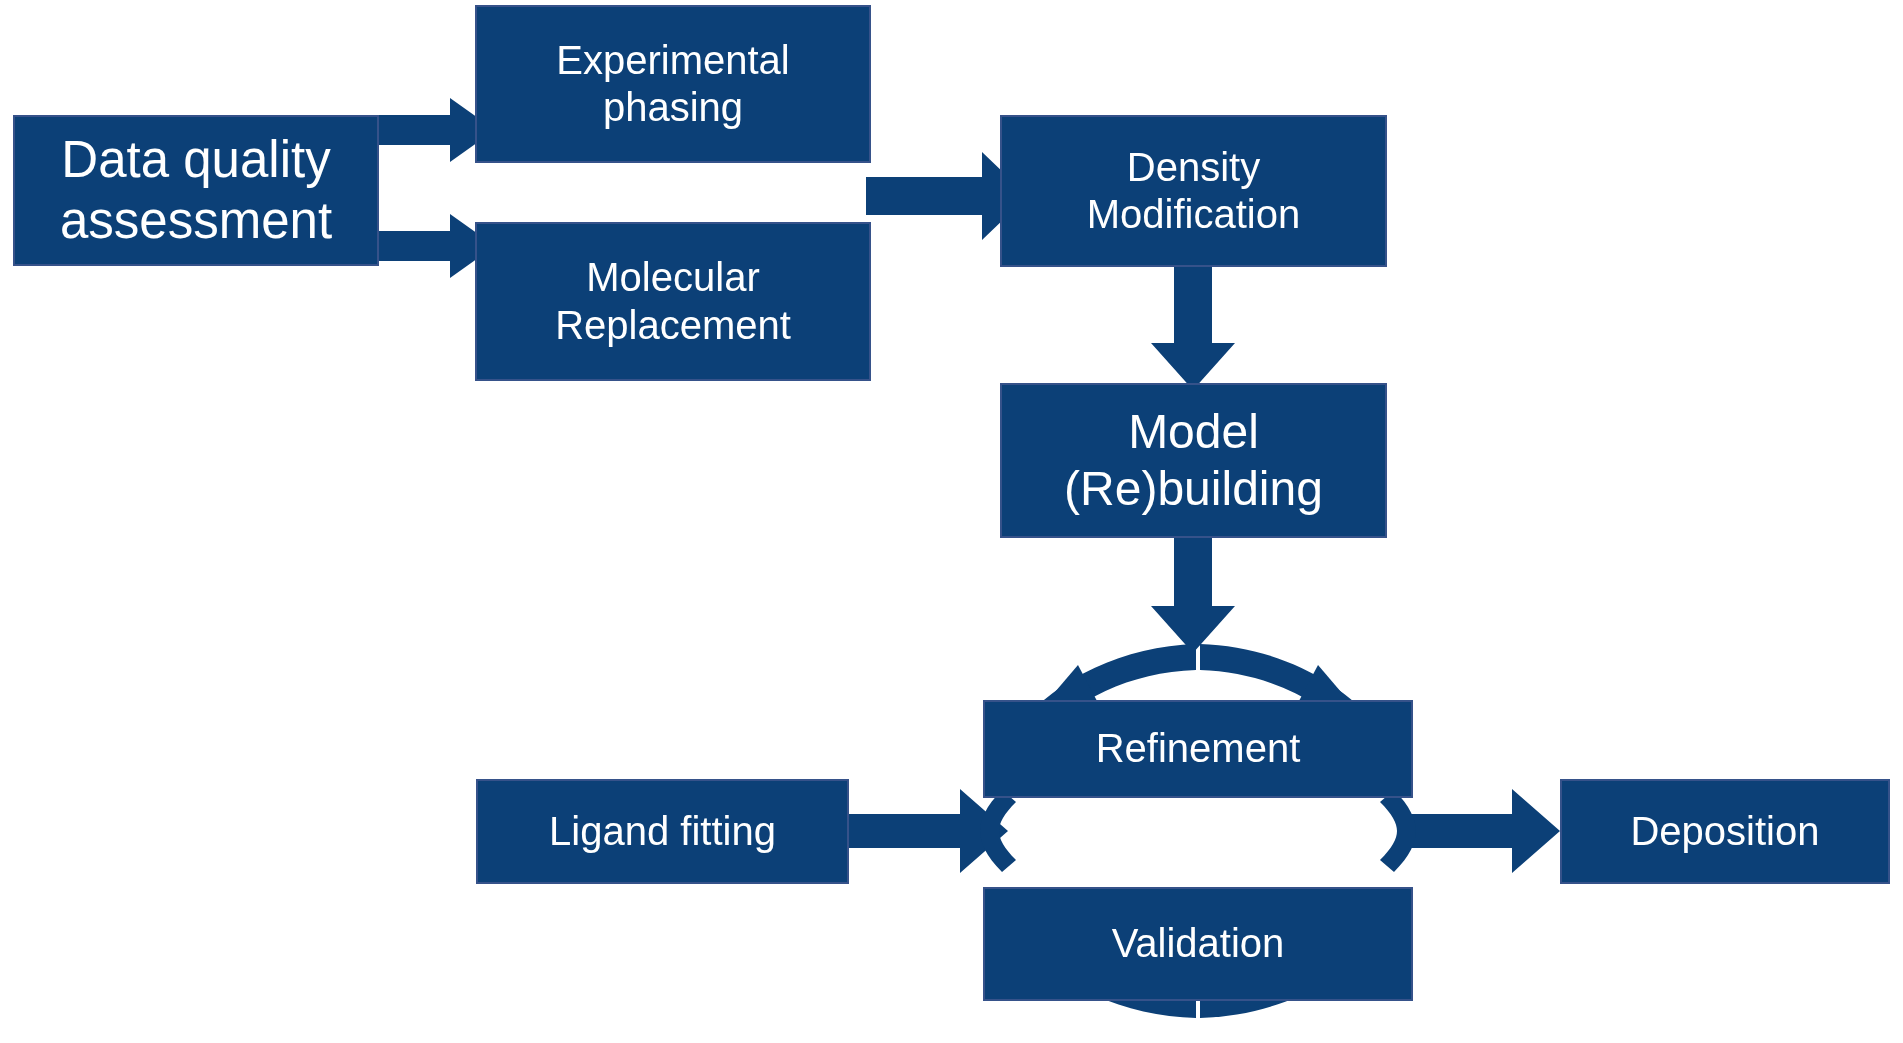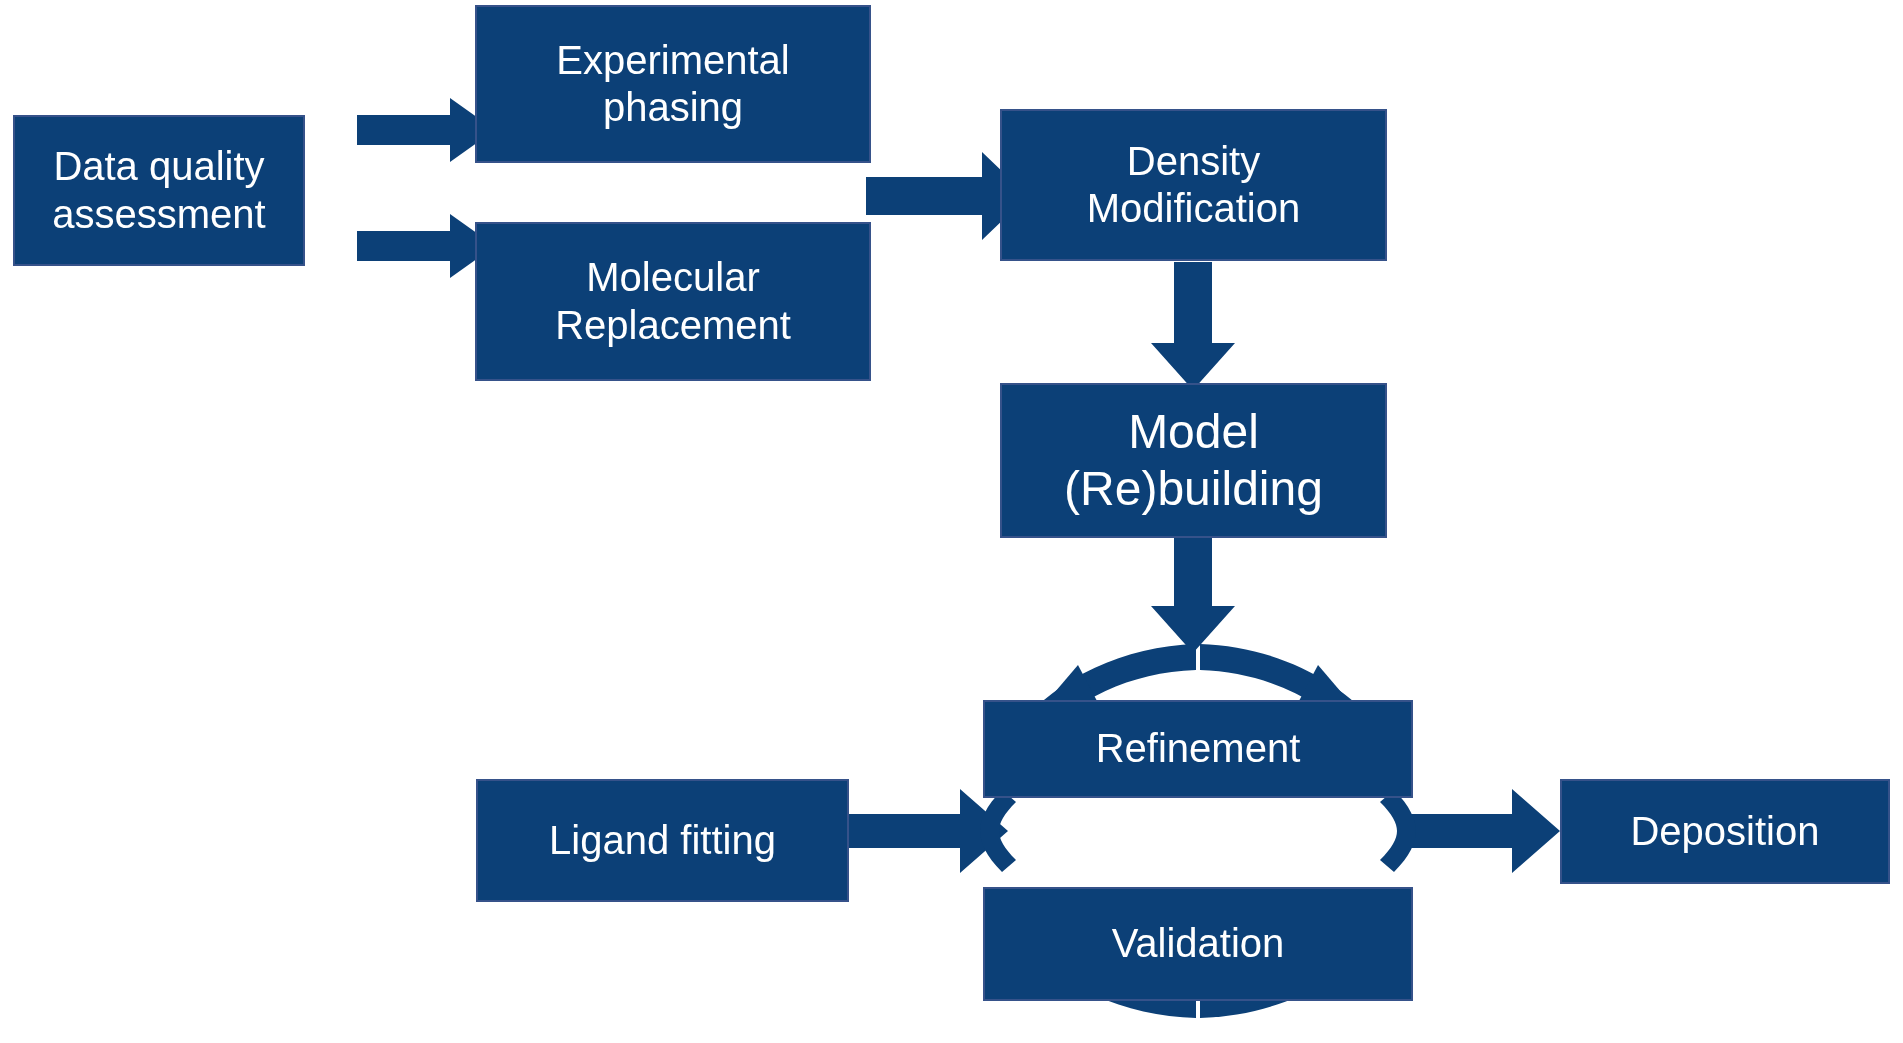--- a/index.html
+++ b/index.html
@@ -119,54 +119,54 @@
 
       <path d="M 1394 790
                C 1410 806 1416 820 1416 831
                C 1416 842 1410 856 1394 872
                L 1380 860
                C 1392 848 1397 839 1397 831
                C 1397 823 1392 814 1380 802 Z"></path>
     </g>
   </svg>
 
-  <div class="node" style="left:13px; top:115px; width:292px; height:151px; font-size:40px;">
+  <div class="node" style="left:13px; top:115px; width:366px; height:151px; font-size:51px;">
     <span class="node-label">Data quality
 assessment</span>
   </div>
 
   <div class="node" style="left:475px; top:5px; width:396px; height:158px; font-size:40px;">
     <span class="node-label">Experimental
 phasing</span>
   </div>
 
   <div class="node" style="left:475px; top:222px; width:396px; height:159px; font-size:40px;">
     <span class="node-label">Molecular
 Replacement</span>
   </div>
 
-  <div class="node" style="left:1000px; top:109px; width:387px; height:152px; font-size:40px;">
+  <div class="node" style="left:1000px; top:115px; width:387px; height:152px; font-size:40px;">
     <span class="node-label">Density
 Modification</span>
   </div>
 
   <div class="node" style="left:1000px; top:383px; width:387px; height:155px; font-size:48px;">
     <span class="node-label">Model
 (Re)building</span>
   </div>
 
   <div class="node" style="left:983px; top:700px; width:430px; height:98px; font-size:40px;justify-content:center;">
     <span class="node-label">Refinement</span>
   </div>
 
   <div class="node" style="left:983px; top:845px; width:430px; height:114px; font-size:40px;margin-top:42px;">
     <span class="node-label">Validation</span>
   </div>
 
-  <div class="node" style="left:476px; top:779px; width:373px; height:123px; font-size:40px;">
+  <div class="node" style="left:476px; top:779px; width:373px; height:105px; font-size:40px;">
     <span class="node-label">Ligand fitting</span>
   </div>
 
   <div class="node" style="left:1560px; top:779px; width:330px; height:105px; font-size:40px;">
     <span class="node-label">Deposition</span>
   </div>
 
 </div>
 
 </body></html>

